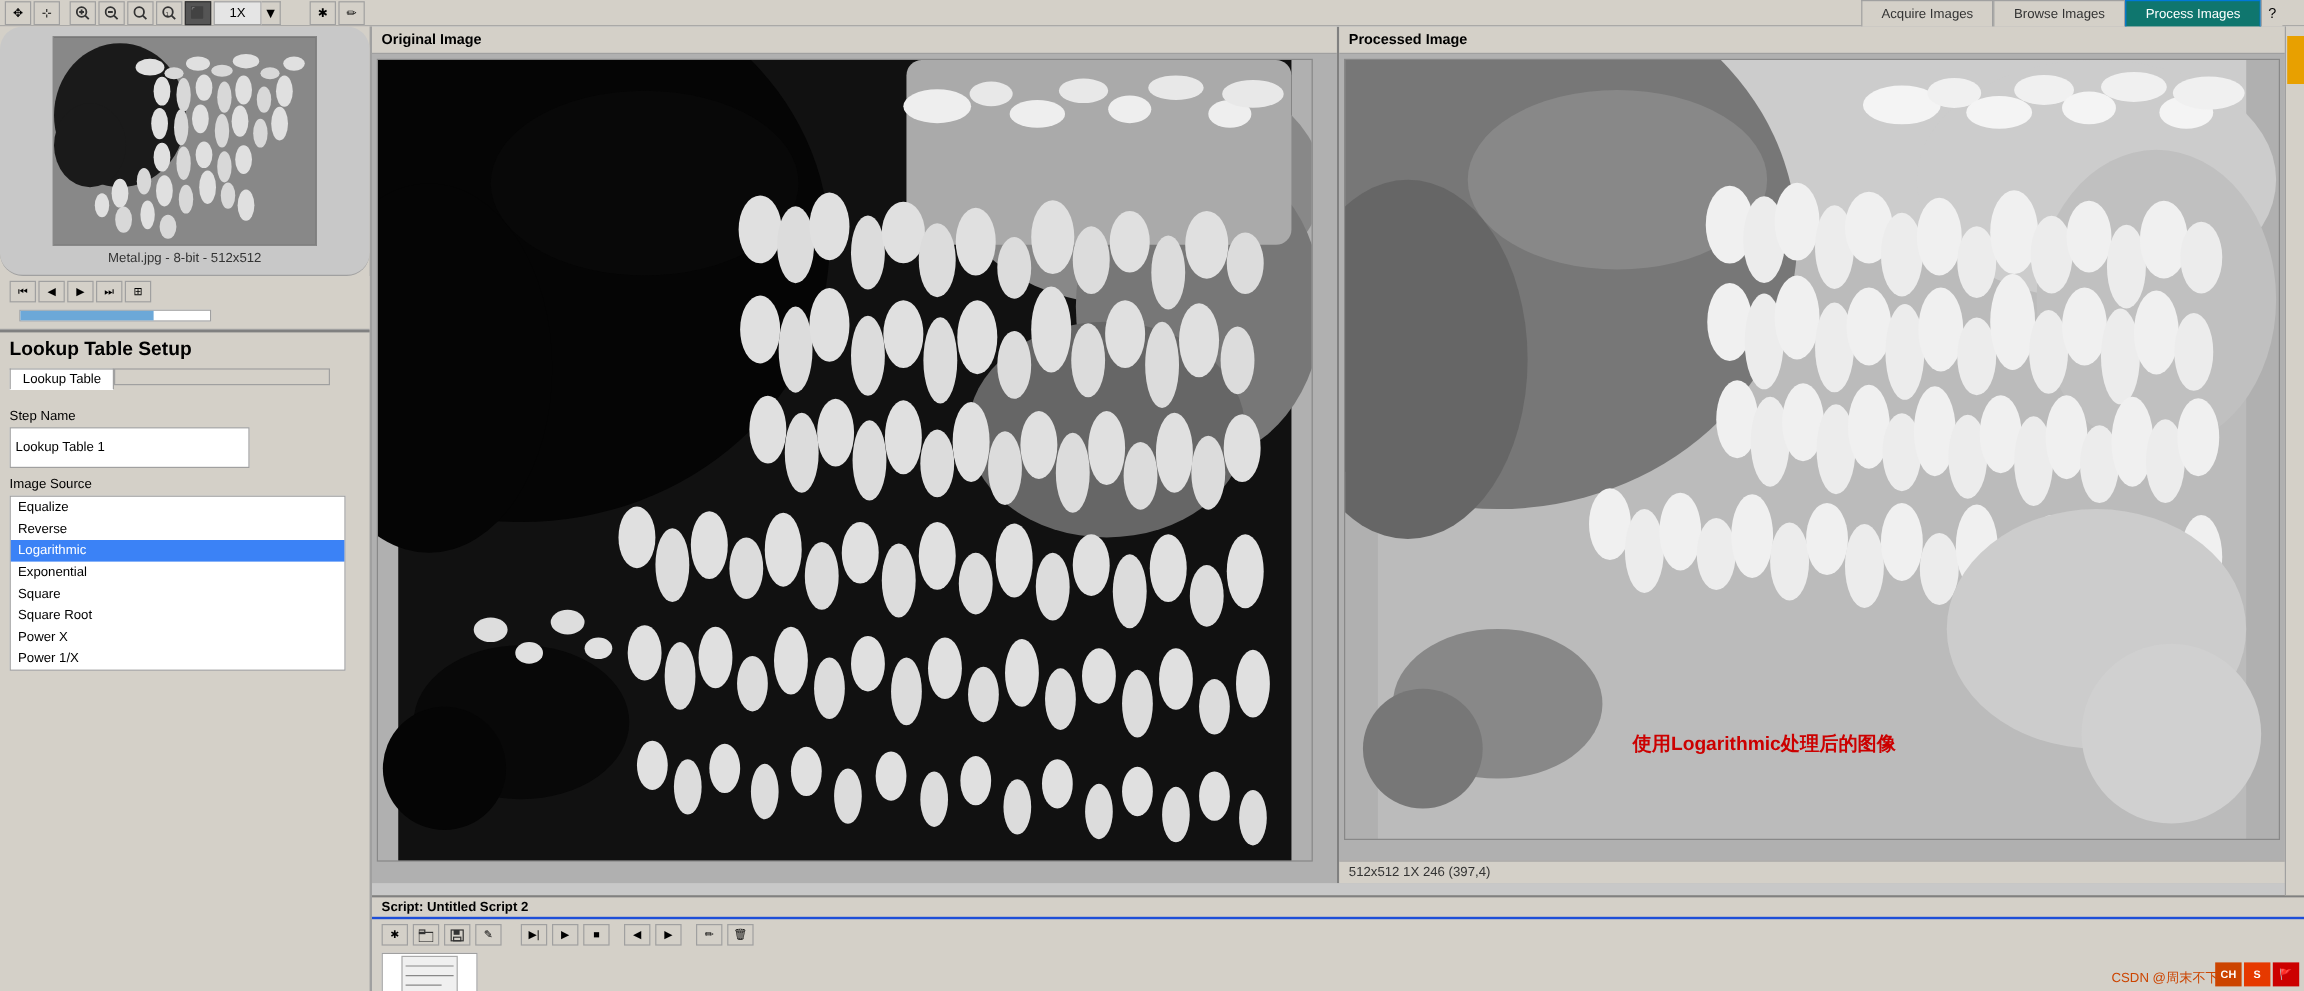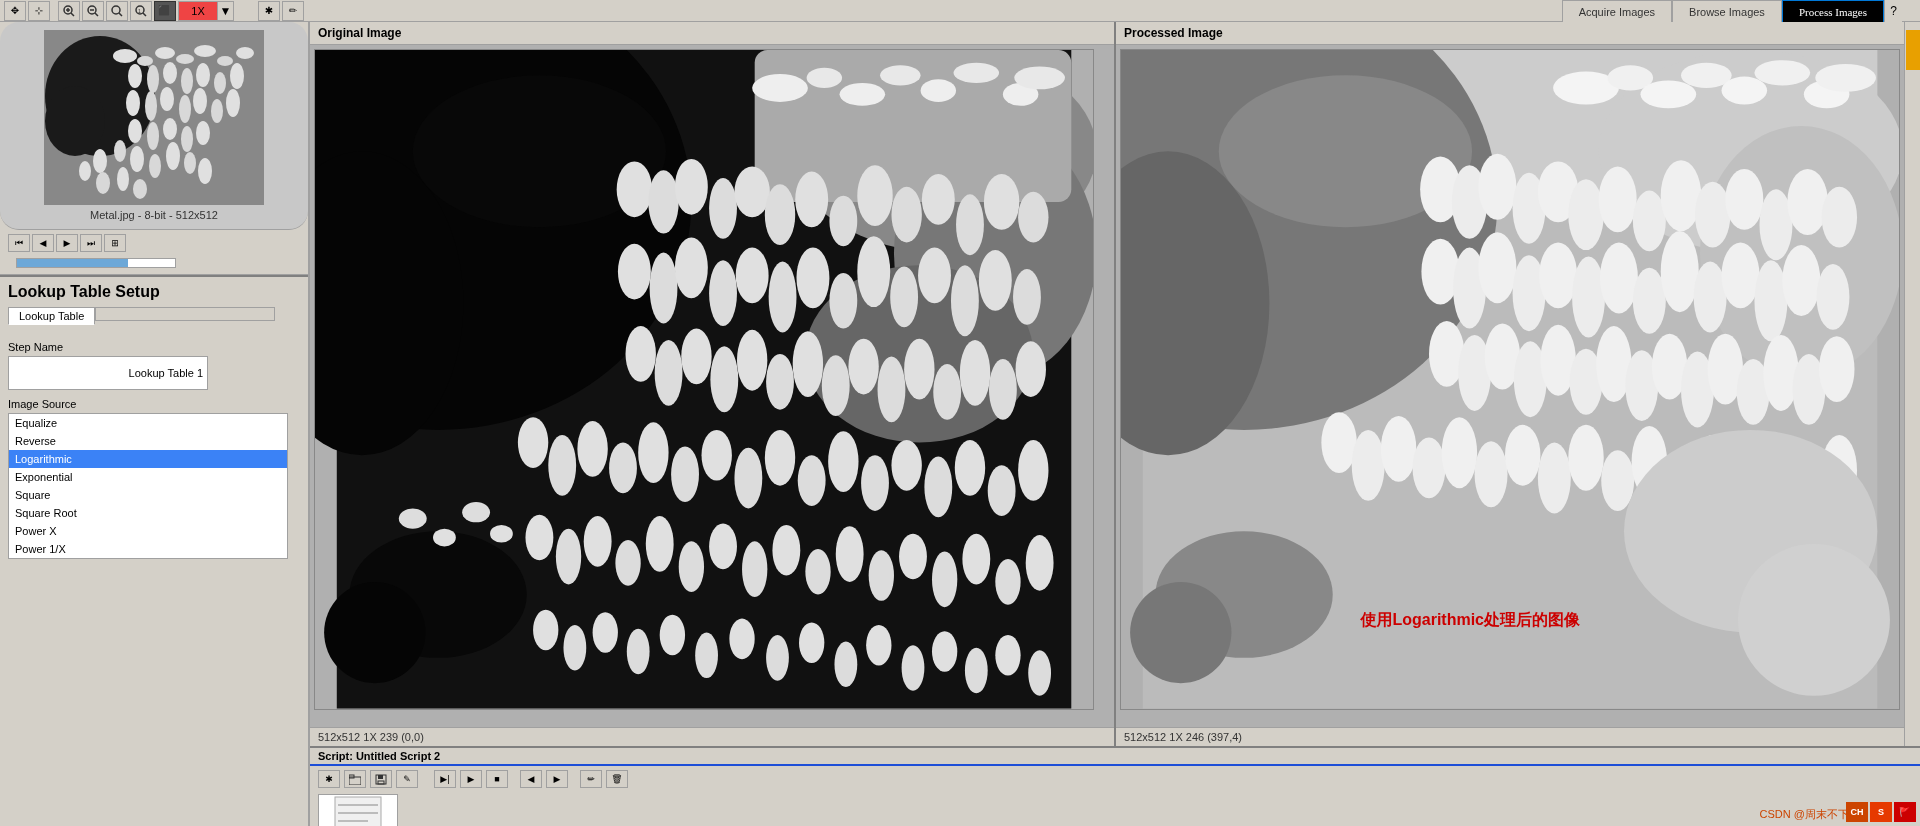--- a/index.html
+++ b/index.html
@@ -21,21 +21,21 @@
       border: 1px solid #a0a0a0;
       display: flex; align-items: center; justify-content: center;
       cursor: pointer; font-size: 10px;
     }
     .toolbar-separator { width: 4px; }
     .zoom-combo {
       display: flex; align-items: center;
     }
     .zoom-input {
       width: 40px; height: 20px;
-      background: #ef4444;
+      background: #e5e5e5;
       border: 1px solid #a0a0a0;
       font-size: 11px;
       text-align: center;
     }
     .zoom-dropdown {
       width: 16px; height: 20px;
       background: #d4d0c8;
       border: 1px solid #a0a0a0;
       border-left: none;
       cursor: pointer;
@@ -54,24 +54,23 @@
       height: 22px;
       display: flex; align-items: center;
       background: #d4d0c8;
       border: 1px solid #a0a0a0;
       border-bottom: none;
       cursor: pointer;
       font-size: 11px;
       color: #333;
     }
     .tab-top.active {
-      background: #000000;
+      background: #0f766e;
       color: #fff;
       border-color: #0078d7;
-      font-family: Liberation Serif, serif;
     }
 
     
     .main-layout {
       display: flex;
       height: calc(826px - 22px);
     }
 
     
     .left-panel {
@@ -167,21 +166,20 @@
       font-size: 11px;
       margin-bottom: 3px;
     }
     .step-name-input {
       width: 200px;
       height: 22px;
       background: #fff;
       border: 1px solid #a0a0a0;
       font-size: 11px;
       padding: 16px 4px;
-      text-align: right;
     }
 
     
     .image-source-section {
       padding: 4px 8px;
     }
     .image-source-label {
       font-size: 11px;
       margin-bottom: 3px;
     }
@@ -201,20 +199,21 @@
       color: #fff;
     }
 
     
     .right-content {
       flex: 1;
       display: flex;
       flex-direction: column;
       background: #c8c8c8;
       overflow: hidden;
+      gap: 10px;
     }
 
     
     .image-panels {
       flex: 1;
       display: flex;
       background: #c0c0c0;
       overflow: hidden;
     }
 
@@ -652,21 +651,20 @@
 
               <ellipse cx="80" cy="430" rx="70" ry="50" fill="#080808"></ellipse>
               <ellipse cx="30" cy="460" rx="40" ry="40" fill="#050505"></ellipse>
 
               <ellipse cx="60" cy="370" rx="11" ry="8" fill="#ddd"></ellipse>
               <ellipse cx="85" cy="385" rx="9" ry="7" fill="#e0e0e0"></ellipse>
               <ellipse cx="110" cy="365" rx="11" ry="8" fill="#ddd"></ellipse>
               <ellipse cx="130" cy="382" rx="9" ry="7" fill="#e0e0e0"></ellipse>
             </svg>
           </div>
-          <div class="panel-status">512x512 1X 239   (0,0)</div>
         </div>
 
         <div class="image-panel">
           <div class="panel-header">Processed Image</div>
           <div class="panel-image-area">
 
             <svg width="98%" height="98%" viewBox="0 0 580 520" style="border:1px solid #888;">
               <rect width="580" height="520" fill="#bbb"></rect>
 
               <rect x="0" y="0" width="580" height="120" fill="#ccc"></rect>

